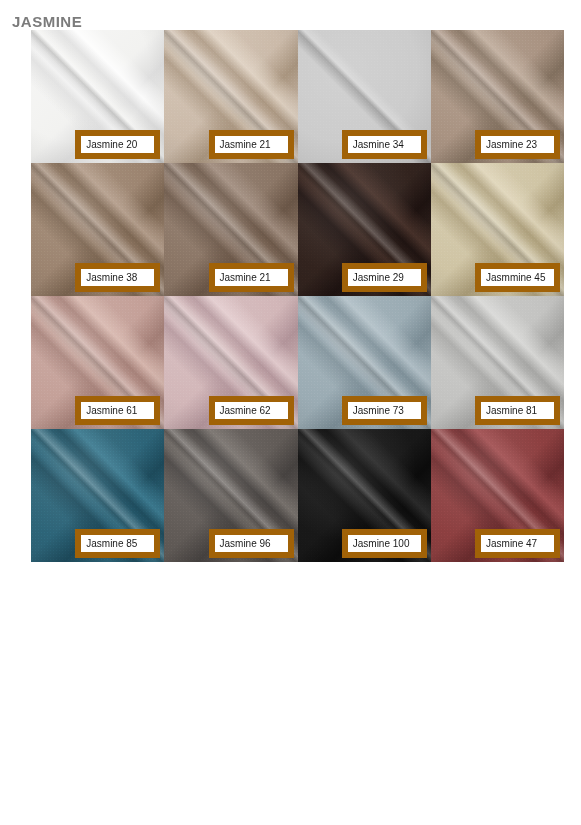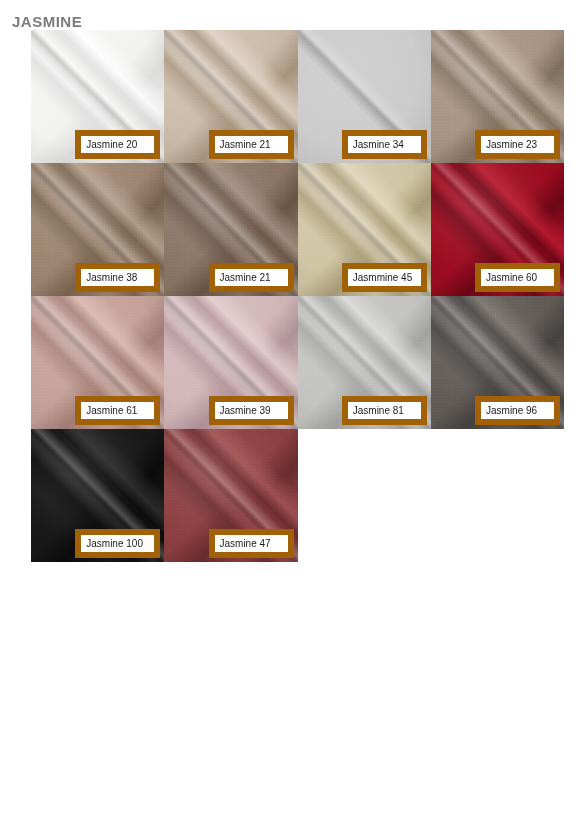--- a/index.html
+++ b/index.html
@@ -153,70 +153,90 @@
         <div class="fabric-base" style="background: linear-gradient(135deg, rgb(141, 120, 104) 0%, rgb(138, 117, 101) 48%, rgb(106, 86, 71) 62%, rgb(138, 117, 101) 78%, rgb(141, 120, 104) 100%);"></div>
         <div class="fabric-base" style="background: linear-gradient(45deg, rgba(0, 0, 0, 0) 30%, rgb(106, 86, 71) 40%, rgb(165, 145, 131) 47%, rgb(138, 117, 101) 53%, rgb(106, 86, 71) 60%, rgb(165, 145, 131) 66%, rgba(0, 0, 0, 0) 76%); opacity: 0.85;"></div>
         <div class="fabric-base" style="background: linear-gradient(45deg, rgba(0, 0, 0, 0) 44%, rgba(0, 0, 0, 0.2) 49.5%, rgba(255, 255, 255, 0.22) 52%, rgba(0, 0, 0, 0) 57%);"></div>
         <div class="grain"></div>
         <div class="vignette"></div>
       </div>
       <div class="swatch-label">Jasmine 21</div>
     </div>
     <div class="swatch">
       <div class="fabric">
+        <div class="fabric-base" style="background: linear-gradient(135deg, rgb(52, 37, 32) 0%, rgb(50, 35, 30) 48%, rgb(29, 18, 16) 62%, rgb(50, 35, 30) 78%, rgb(52, 37, 32) 100%);"></div>
+        <div class="fabric-base" style="background: linear-gradient(45deg, rgba(0, 0, 0, 0) 30%, rgb(29, 18, 16) 40%, rgb(75, 52, 44) 47%, rgb(50, 35, 30) 53%, rgb(29, 18, 16) 60%, rgb(75, 52, 44) 66%, rgba(0, 0, 0, 0) 76%); opacity: 0.85;"></div>
+        <div class="fabric-base" style="background: linear-gradient(45deg, rgba(0, 0, 0, 0) 44%, rgba(0, 0, 0, 0.2) 49.5%, rgba(255, 255, 255, 0.22) 52%, rgba(0, 0, 0, 0) 57%);"></div>
+        <div class="grain"></div>
+        <div class="vignette"></div>
+      </div>
+      <div class="swatch-label">Jasmine 29</div>
+    </div>
+    <div class="swatch">
+      <div class="fabric">
         <div class="fabric-base" style="background: linear-gradient(135deg, rgb(211, 200, 169) 0%, rgb(207, 196, 164) 48%, rgb(171, 157, 121) 62%, rgb(207, 196, 164) 78%, rgb(211, 200, 169) 100%);"></div>
         <div class="fabric-base" style="background: linear-gradient(45deg, rgba(0, 0, 0, 0) 30%, rgb(171, 157, 121) 40%, rgb(226, 216, 189) 47%, rgb(207, 196, 164) 53%, rgb(171, 157, 121) 60%, rgb(226, 216, 189) 66%, rgba(0, 0, 0, 0) 76%); opacity: 0.85;"></div>
         <div class="fabric-base" style="background: linear-gradient(45deg, rgba(0, 0, 0, 0) 44%, rgba(0, 0, 0, 0.2) 49.5%, rgba(255, 255, 255, 0.22) 52%, rgba(0, 0, 0, 0) 57%);"></div>
         <div class="grain"></div>
         <div class="vignette"></div>
       </div>
       <div class="swatch-label">Jasmmine 45</div>
     </div>
     <div class="swatch">
       <div class="fabric">
-        <div class="fabric-base" style="background: linear-gradient(135deg, rgb(160, 13, 34) 0%, rgb(156, 12, 32) 48%, rgb(109, 6, 21) 62%, rgb(156, 12, 32) 78%, rgb(160, 13, 34) 100%);"></div>
-        <div class="fabric-base" style="background: linear-gradient(45deg, rgba(0, 0, 0, 0) 30%, rgb(109, 6, 21) 40%, rgb(189, 27, 48) 47%, rgb(156, 12, 32) 53%, rgb(109, 6, 21) 60%, rgb(189, 27, 48) 66%, rgba(0, 0, 0, 0) 76%); opacity: 0.85;"></div>
-        <div class="fabric-base" style="background: linear-gradient(45deg, rgba(0, 0, 0, 0) 44%, rgba(0, 0, 0, 0.2) 49.5%, rgba(255, 255, 255, 0.22) 52%, rgba(0, 0, 0, 0) 57%);"></div>
-        <div class="grain"></div>
-        <div class="vignette"></div>
-      </div>
-      <div class="swatch-label">Jasmine 60</div>
-    </div>
-    <div class="swatch">
-      <div class="fabric">
         <div class="fabric-base" style="background: linear-gradient(135deg, rgb(199, 164, 156) 0%, rgb(196, 160, 152) 48%, rgb(164, 127, 119) 62%, rgb(196, 160, 152) 78%, rgb(199, 164, 156) 100%);"></div>
         <div class="fabric-base" style="background: linear-gradient(45deg, rgba(0, 0, 0, 0) 30%, rgb(164, 127, 119) 40%, rgb(220, 189, 180) 47%, rgb(196, 160, 152) 53%, rgb(164, 127, 119) 60%, rgb(220, 189, 180) 66%, rgba(0, 0, 0, 0) 76%); opacity: 0.85;"></div>
         <div class="fabric-base" style="background: linear-gradient(45deg, rgba(0, 0, 0, 0) 44%, rgba(0, 0, 0, 0.2) 49.5%, rgba(255, 255, 255, 0.22) 52%, rgba(0, 0, 0, 0) 57%);"></div>
         <div class="grain"></div>
         <div class="vignette"></div>
       </div>
       <div class="swatch-label">Jasmine 61</div>
     </div>
     <div class="swatch">
       <div class="fabric">
         <div class="fabric-base" style="background: linear-gradient(135deg, rgb(213, 187, 189) 0%, rgb(210, 182, 184) 48%, rgb(178, 148, 154) 62%, rgb(210, 182, 184) 78%, rgb(213, 187, 189) 100%);"></div>
         <div class="fabric-base" style="background: linear-gradient(45deg, rgba(0, 0, 0, 0) 30%, rgb(178, 148, 154) 40%, rgb(230, 208, 210) 47%, rgb(210, 182, 184) 53%, rgb(178, 148, 154) 60%, rgb(230, 208, 210) 66%, rgba(0, 0, 0, 0) 76%); opacity: 0.85;"></div>
         <div class="fabric-base" style="background: linear-gradient(45deg, rgba(0, 0, 0, 0) 44%, rgba(0, 0, 0, 0.2) 49.5%, rgba(255, 255, 255, 0.22) 52%, rgba(0, 0, 0, 0) 57%);"></div>
         <div class="grain"></div>
         <div class="vignette"></div>
       </div>
-      <div class="swatch-label">Jasmine 39</div>
+      <div class="swatch-label">Jasmine 62</div>
+    </div>
+    <div class="swatch">
+      <div class="fabric">
+        <div class="fabric-base" style="background: linear-gradient(135deg, rgb(158, 175, 183) 0%, rgb(154, 171, 179) 48%, rgb(123, 141, 150) 62%, rgb(154, 171, 179) 78%, rgb(158, 175, 183) 100%);"></div>
+        <div class="fabric-base" style="background: linear-gradient(45deg, rgba(0, 0, 0, 0) 30%, rgb(123, 141, 150) 40%, rgb(182, 196, 203) 47%, rgb(154, 171, 179) 53%, rgb(123, 141, 150) 60%, rgb(182, 196, 203) 66%, rgba(0, 0, 0, 0) 76%); opacity: 0.85;"></div>
+        <div class="fabric-base" style="background: linear-gradient(45deg, rgba(0, 0, 0, 0) 44%, rgba(0, 0, 0, 0.2) 49.5%, rgba(255, 255, 255, 0.22) 52%, rgba(0, 0, 0, 0) 57%);"></div>
+        <div class="grain"></div>
+        <div class="vignette"></div>
+      </div>
+      <div class="swatch-label">Jasmine 73</div>
     </div>
     <div class="swatch">
       <div class="fabric">
         <div class="fabric-base" style="background: linear-gradient(135deg, rgb(198, 198, 196) 0%, rgb(195, 195, 193) 48%, rgb(164, 164, 162) 62%, rgb(195, 195, 193) 78%, rgb(198, 198, 196) 100%);"></div>
         <div class="fabric-base" style="background: linear-gradient(45deg, rgba(0, 0, 0, 0) 30%, rgb(164, 164, 162) 40%, rgb(220, 220, 218) 47%, rgb(195, 195, 193) 53%, rgb(164, 164, 162) 60%, rgb(220, 220, 218) 66%, rgba(0, 0, 0, 0) 76%); opacity: 0.85;"></div>
         <div class="fabric-base" style="background: linear-gradient(45deg, rgba(0, 0, 0, 0) 44%, rgba(0, 0, 0, 0.2) 49.5%, rgba(255, 255, 255, 0.22) 52%, rgba(0, 0, 0, 0) 57%);"></div>
         <div class="grain"></div>
         <div class="vignette"></div>
       </div>
       <div class="swatch-label">Jasmine 81</div>
     </div>
     <div class="swatch">
       <div class="fabric">
+        <div class="fabric-base" style="background: linear-gradient(135deg, rgb(47, 103, 121) 0%, rgb(45, 100, 120) 48%, rgb(29, 74, 91) 62%, rgb(45, 100, 120) 78%, rgb(47, 103, 121) 100%);"></div>
+        <div class="fabric-base" style="background: linear-gradient(45deg, rgba(0, 0, 0, 0) 30%, rgb(29, 74, 91) 40%, rgb(63, 126, 148) 47%, rgb(45, 100, 120) 53%, rgb(29, 74, 91) 60%, rgb(63, 126, 148) 66%, rgba(0, 0, 0, 0) 76%); opacity: 0.85;"></div>
+        <div class="fabric-base" style="background: linear-gradient(45deg, rgba(0, 0, 0, 0) 44%, rgba(0, 0, 0, 0.2) 49.5%, rgba(255, 255, 255, 0.22) 52%, rgba(0, 0, 0, 0) 57%);"></div>
+        <div class="grain"></div>
+        <div class="vignette"></div>
+      </div>
+      <div class="swatch-label">Jasmine 85</div>
+    </div>
+    <div class="swatch">
+      <div class="fabric">
         <div class="fabric-base" style="background: linear-gradient(135deg, rgb(100, 94, 90) 0%, rgb(97, 91, 87) 48%, rgb(70, 66, 64) 62%, rgb(97, 91, 87) 78%, rgb(100, 94, 90) 100%);"></div>
         <div class="fabric-base" style="background: linear-gradient(45deg, rgba(0, 0, 0, 0) 30%, rgb(70, 66, 64) 40%, rgb(125, 119, 114) 47%, rgb(97, 91, 87) 53%, rgb(70, 66, 64) 60%, rgb(125, 119, 114) 66%, rgba(0, 0, 0, 0) 76%); opacity: 0.85;"></div>
         <div class="fabric-base" style="background: linear-gradient(45deg, rgba(0, 0, 0, 0) 44%, rgba(0, 0, 0, 0.2) 49.5%, rgba(255, 255, 255, 0.22) 52%, rgba(0, 0, 0, 0) 57%);"></div>
         <div class="grain"></div>
         <div class="vignette"></div>
       </div>
       <div class="swatch-label">Jasmine 96</div>
     </div>
     <div class="swatch">
       <div class="fabric">

